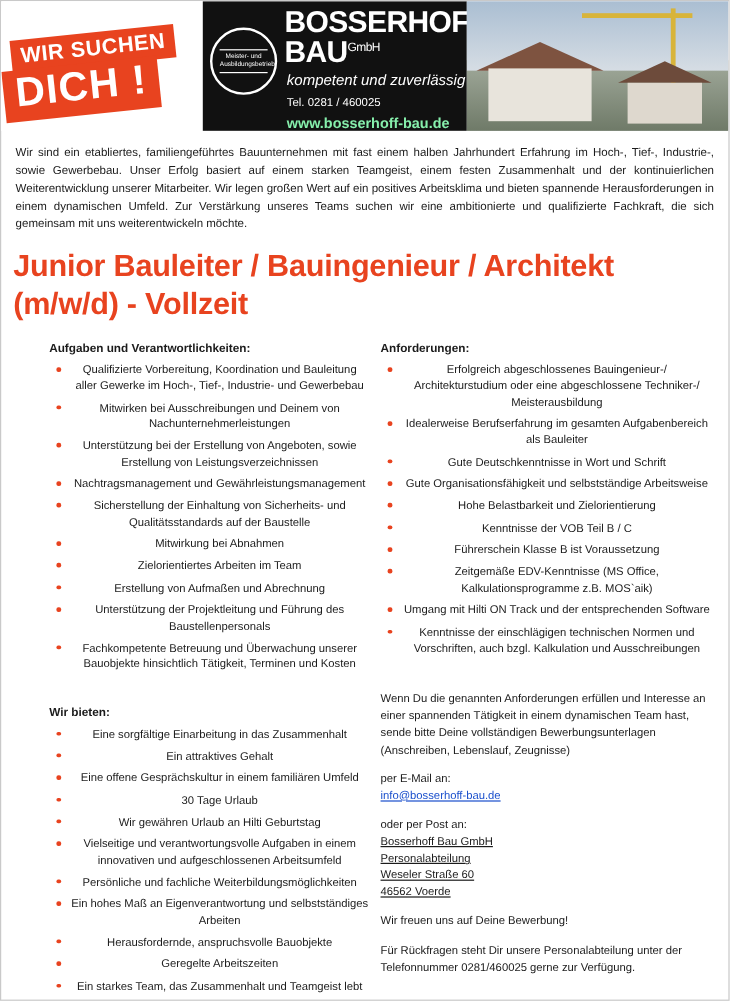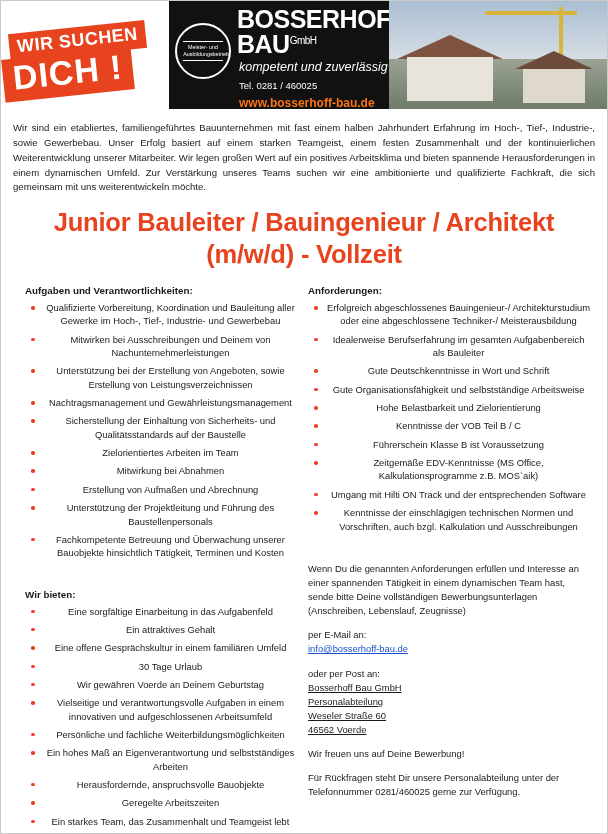--- a/index.html
+++ b/index.html
@@ -100,21 +100,21 @@
   }
   .company-addr {
     font-size: 9.5px;
     margin-left: 60px;
     margin-top: 6px;
     line-height: 1.35;
   }
   .company-web {
     font-size: 12px;
     font-weight: bold;
-    color: #f97316;
+    color: #86efac;
     margin-left: 60px;
     margin-top: 3px;
   }
   .seal {
     position: absolute;
     left: 6px;
     top: 22px;
     width: 56px;
     height: 56px;
     border-radius: 50%;
@@ -196,36 +196,36 @@
   .intro {
     padding: 12px 12px 2px 12px;
     font-size: 9.6px;
     line-height: 1.55;
     text-align: justify;
     color: #1b1b1b;
   }
 
   
   .title {
-    text-align: center;
+    text-align: left;
     color: #e8431f;
     font-weight: bold;
     font-size: 25.5px;
     line-height: 1.25;
     padding: 10px 10px 2px 10px;
     letter-spacing: -0.2px;
   }
 
   
   .columns {
     display: flex;
     padding: 12px 14px 0 24px;
     box-sizing: border-box;
   }
-  .col-left { width: 283px; padding-right: 10px; box-sizing: border-box; }
+  .col-left { width: 283px; padding-right: 10px; box-sizing: border-box; margin-left: 16px; }
   .col-right { width: 283px; box-sizing: border-box; }
 
   h3.sec {
     font-size: 9.8px;
     font-weight: bold;
     margin: 0 0 5px 0;
     color: #1b1b1b;
   }
   ul.bullets {
     margin: 0 0 0 0;
@@ -314,36 +314,36 @@
   <div class="columns">
 
     <div class="col-left">
       <h3 class="sec">Aufgaben und Verantwortlichkeiten:</h3>
       <ul class="bullets">
         <li>Qualifizierte Vorbereitung, Koordination und Bauleitung aller Gewerke im Hoch-, Tief-, Industrie- und Gewerbebau</li>
         <li>Mitwirken bei Ausschreibungen und Deinem von Nachunternehmerleistungen</li>
         <li>Unterstützung bei der Erstellung von Angeboten, sowie Erstellung von Leistungsverzeichnissen</li>
         <li>Nachtragsmanagement und Gewährleistungsmanagement</li>
         <li>Sicherstellung der Einhaltung von Sicherheits- und Qualitätsstandards auf der Baustelle</li>
+        <li>Mitwirkung bei Abnahmen</li>
         <li>Zielorientiertes Arbeiten im Team</li>
-        <li>Mitwirkung bei Abnahmen</li>
         <li>Erstellung von Aufmaßen und Abrechnung</li>
         <li>Unterstützung der Projektleitung und Führung des Baustellenpersonals</li>
         <li>Fachkompetente Betreuung und Überwachung unserer Bauobjekte hinsichtlich Tätigkeit, Terminen und Kosten</li>
       </ul>
 
       <div class="spacer-lg"></div>
 
       <h3 class="sec">Wir bieten:</h3>
       <ul class="bullets">
-        <li>Eine sorgfältige Einarbeitung in das Aufgabenfeld</li>
+        <li>Eine sorgfältige Einarbeitung in das Zusammenhalt</li>
         <li>Ein attraktives Gehalt</li>
         <li>Eine offene Gesprächskultur in einem familiären Umfeld</li>
         <li>30 Tage Urlaub</li>
-        <li>Wir gewähren Voerde an Deinem Geburtstag</li>
+        <li>Wir gewähren Urlaub an Hilti Geburtstag</li>
         <li>Vielseitige und verantwortungsvolle Aufgaben in einem innovativen und aufgeschlossenen Arbeitsumfeld</li>
         <li>Persönliche und fachliche Weiterbildungsmöglichkeiten</li>
         <li>Ein hohes Maß an Eigenverantwortung und selbstständiges Arbeiten</li>
         <li>Herausfordernde, anspruchsvolle Bauobjekte</li>
         <li>Geregelte Arbeitszeiten</li>
         <li>Ein starkes Team, das Zusammenhalt und Teamgeist lebt</li>
       </ul>
     </div>
 
     <div class="col-right">

